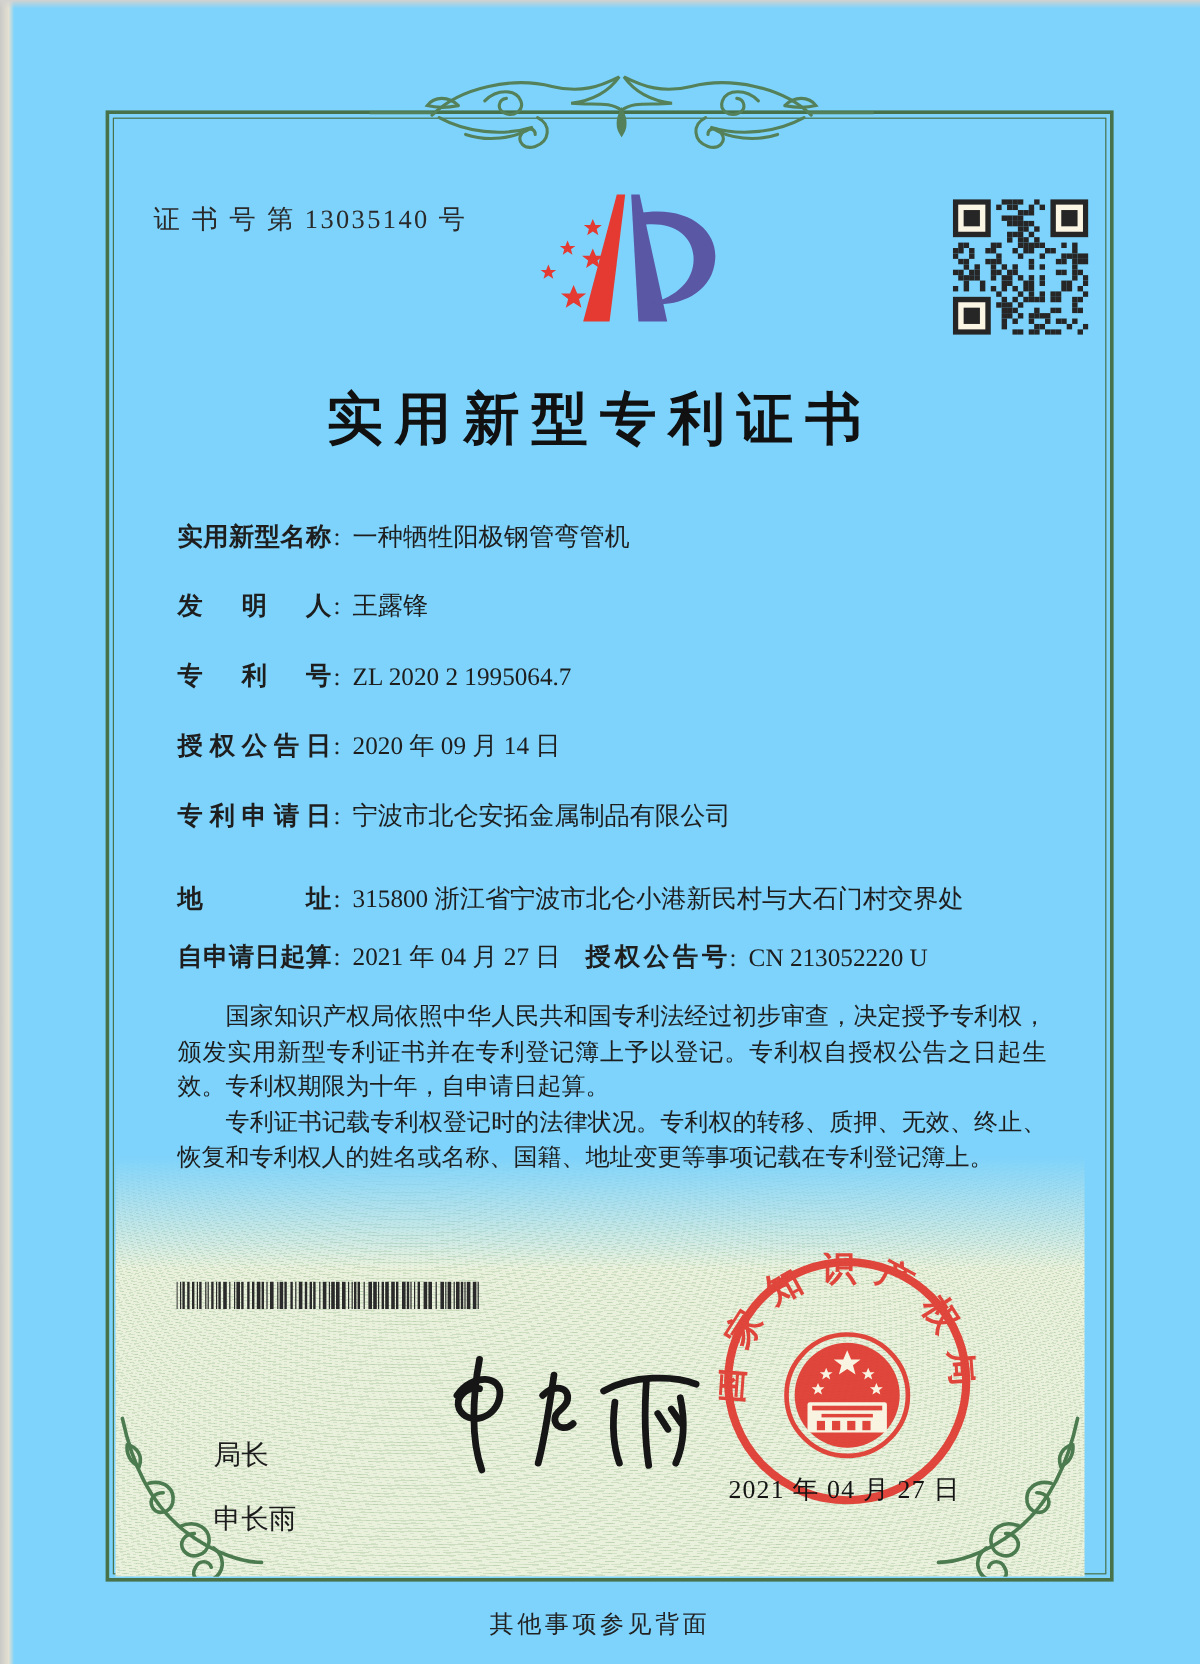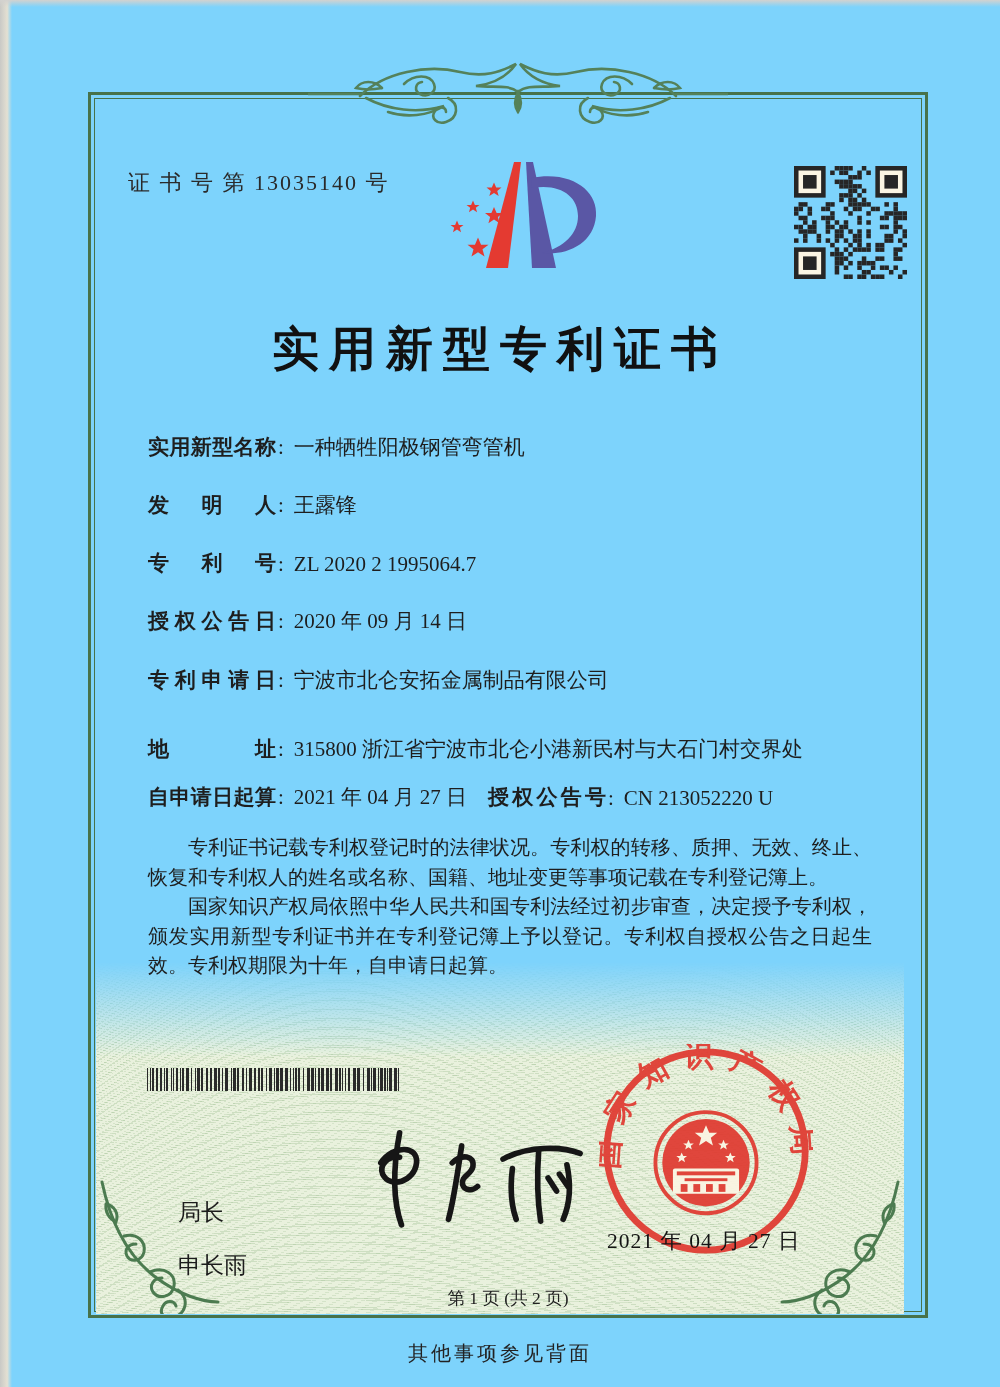--- a/index.html
+++ b/index.html
@@ -376,22 +376,22 @@
     <div class="frow" style="top:174px"><span class="flabel">授权公告日</span><span class="fcolon">:</span><span class="fvalue">2020 年 09 月 14 日</span></div>
     <div class="frow" style="top:233px"><span class="flabel">专利申请日</span><span class="fcolon">:</span><span class="fvalue">宁波市北仑安拓金属制品有限公司</span></div>
     <div class="frow" style="top:302px"><span class="flabel">地址</span><span class="fcolon">:</span><span class="fvalue">315800 浙江省宁波市北仑小港新民村与大石门村交界处</span></div>
     <div class="frow" style="top:350px">
       <span class="flabel">自申请日起算</span><span class="fcolon">:</span><span class="fvalue">2021 年 04 月 27 日</span>
       <span class="grant-no"><span class="flabel">授权公告号</span><span class="fcolon">:</span><span class="fvalue">CN 213052220 U</span></span>
     </div>
   </div>
 
   <div class="body-text">
+    <p>国家知识产权局依照中华人民共和国专利法经过初步审查，决定授予专利权，颁发实用新型专利证书并在专利登记簿上予以登记。专利权自授权公告之日起生效。专利权期限为十年，自申请日起算。</p>
     <p>专利证书记载专利权登记时的法律状况。专利权的转移、质押、无效、终止、恢复和专利权人的姓名或名称、国籍、地址变更等事项记载在专利登记簿上。</p>
-    <p>国家知识产权局依照中华人民共和国专利法经过初步审查，决定授予专利权，颁发实用新型专利证书并在专利登记簿上予以登记。专利权自授权公告之日起生效。专利权期限为十年，自申请日起算。</p>
   </div>
 
   <svg class="barcode" id="barcode-svg" viewBox="0 0 254 23" preserveAspectRatio="none">
       <rect x="0" y="0" width="1" height="23" fill="#2a2a2a"></rect>
       <rect x="3" y="0" width="1" height="23" fill="#2a2a2a"></rect>
       <rect x="5" y="0" width="2" height="23" fill="#2a2a2a"></rect>
       <rect x="9" y="0" width="2" height="23" fill="#2a2a2a"></rect>
       <rect x="13" y="0" width="2" height="23" fill="#2a2a2a"></rect>
       <rect x="17" y="0" width="1" height="23" fill="#2a2a2a"></rect>
       <rect x="19" y="0" width="2" height="23" fill="#2a2a2a"></rect>
@@ -502,15 +502,14 @@
         <rect x="88" y="138" width="44" height="3"></rect>
         <rect x="84" y="144" width="7" height="8"></rect>
         <rect x="97" y="144" width="7" height="8"></rect>
         <rect x="110" y="144" width="7" height="8"></rect>
         <rect x="123" y="144" width="7" height="8"></rect>
       </g>
     </g>
   </svg>
   <div class="seal-date">2021 年 04 月 27 日</div>
 
-  <div class="page-footer">第 1 页 (共 2 页)</div>
   <div class="back-note">其他事项参见背面</div>
 </div>
 
 </body></html>

